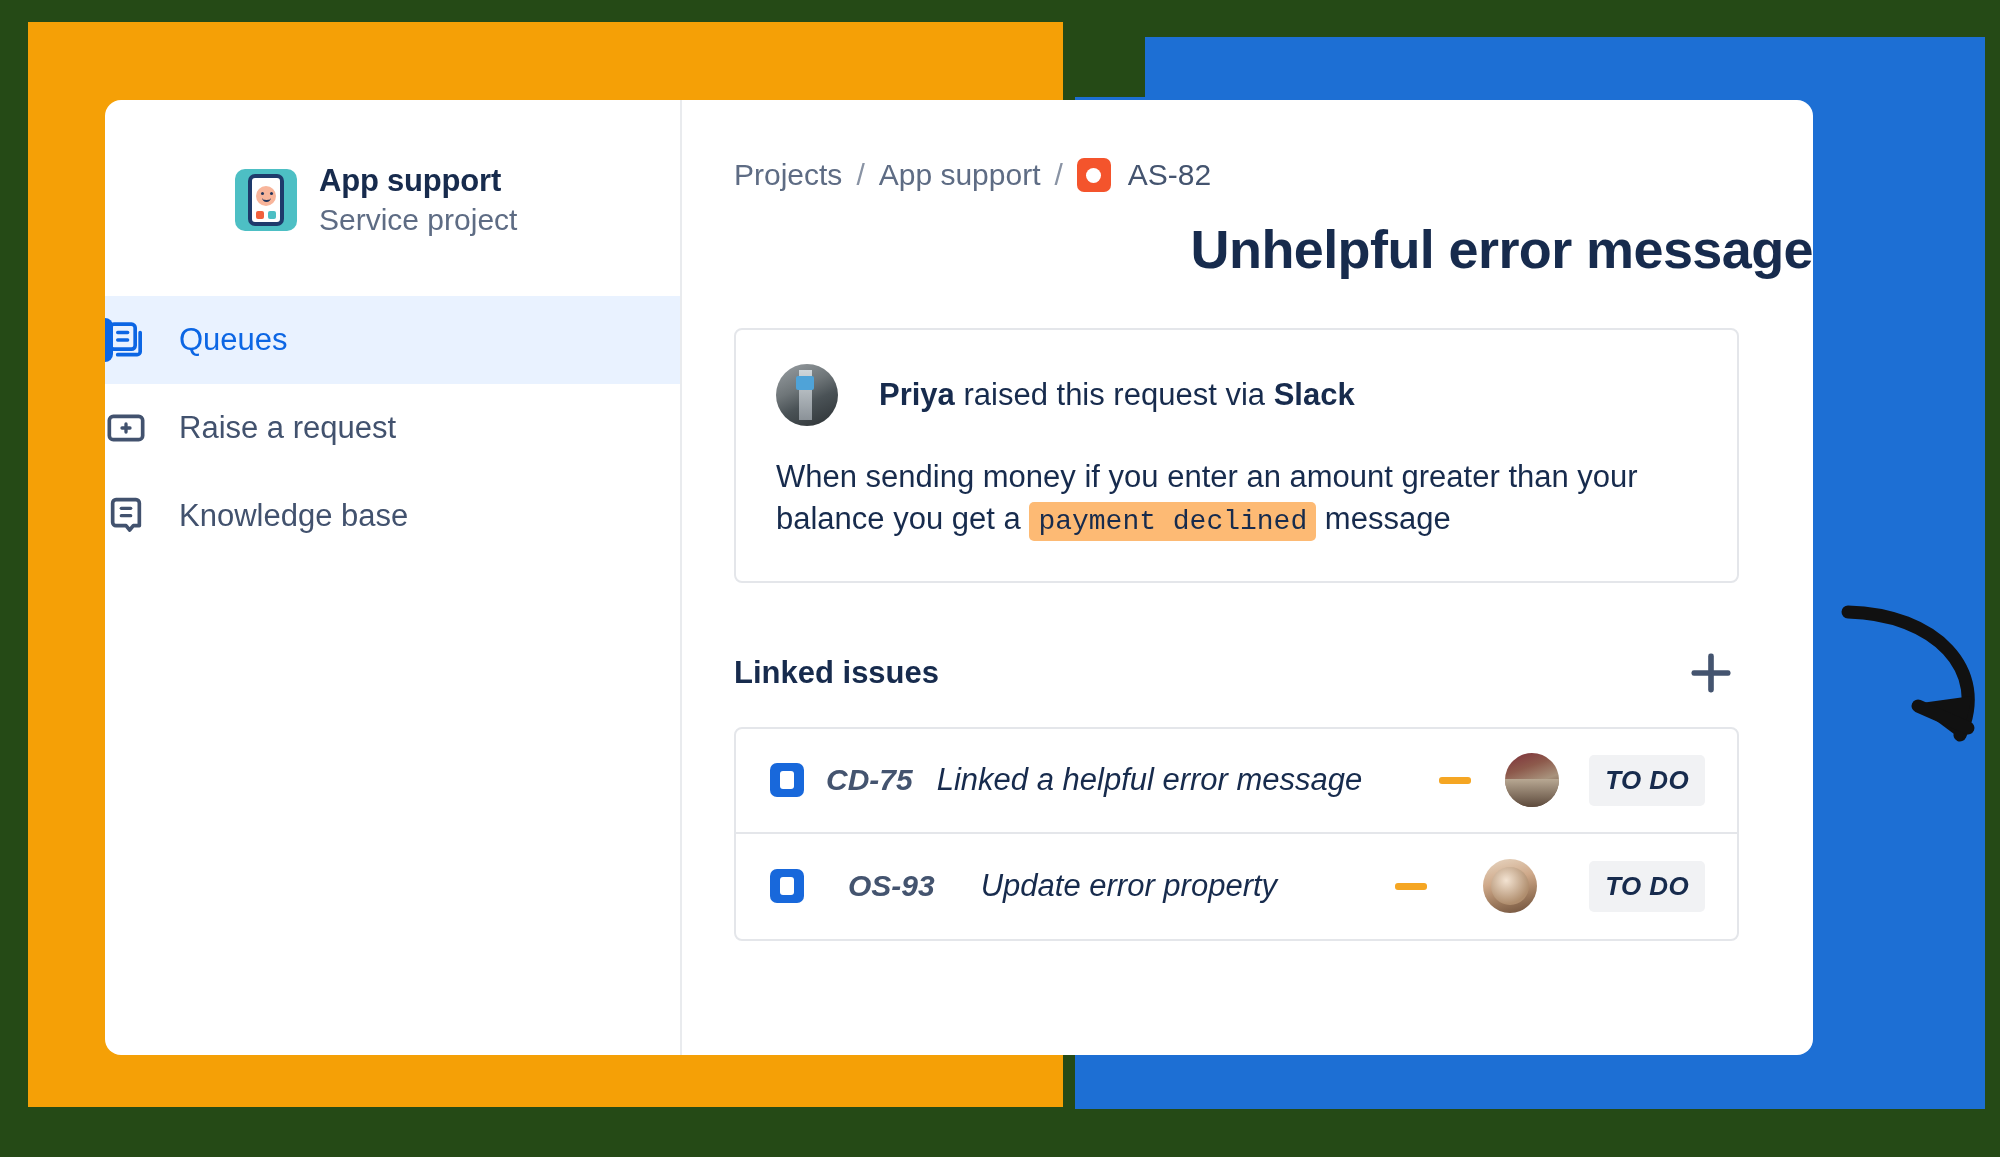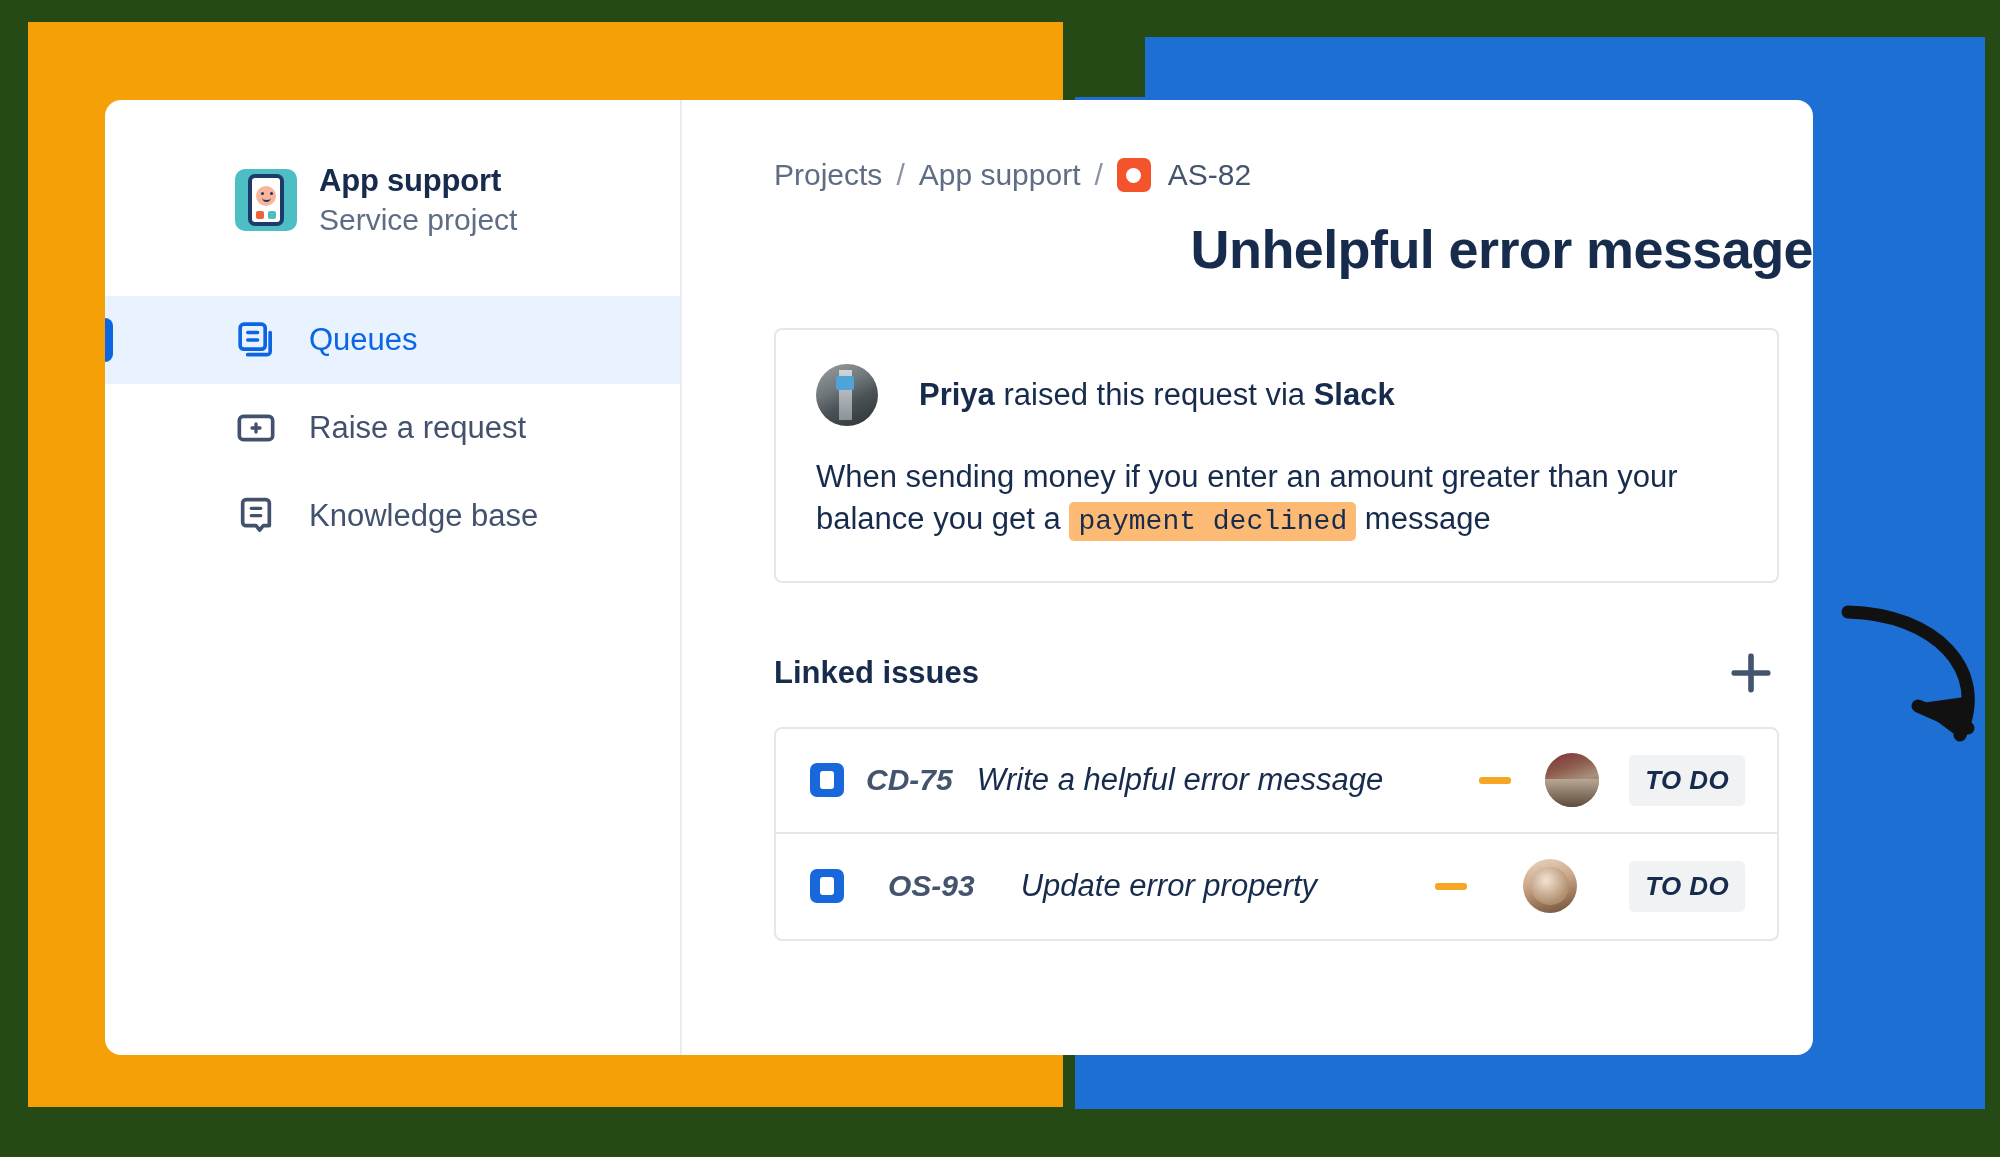--- a/index.html
+++ b/index.html
@@ -81,21 +81,20 @@
     letter-spacing: -0.2px; line-height: 1.2;
   }
   .project-type {
     font-size: 30px; color: #5e6c84; line-height: 1.25; margin-top: 2px;
   }
 
   .nav { margin-top: 57px; }
   .nav-item {
     display: flex; align-items: center; gap: 32px;
     height: 88px;
-    padding-left: 130px;
     position: relative;
     font-size: 31px;
     color: #42526e;
   }
   .nav-item.active {
     background: #e9f2ff;
     color: #0c66e4;
     font-weight: 400;
   }
   .nav-item.active::before {
@@ -104,21 +103,21 @@
     left: -8px; top: 50%;
     transform: translateY(-50%);
     width: 16px; height: 44px;
     background: #0c66e4;
     border-radius: 9px;
   }
   .nav-icon { width: 42px; height: 42px; flex: 0 0 42px; display: flex; align-items: center; justify-content: center; }
   .nav-icon svg { display: block; }
 
   
-  .content { flex: 1; padding: 58px 0 4px 52px; position: relative; margin-left: 40px; }
+  .content { flex: 1; padding: 58px 0 4px 52px; position: relative; }
 
   .breadcrumb {
     display: flex; align-items: center; gap: 14px;
     font-size: 30px; color: #5e6c84;
   }
   .bc-sep { color: #8993a4; }
   .bc-issue { display: flex; align-items: center; gap: 17px; }
   .issue-type-icon {
     width: 34px; height: 34px; border-radius: 7px;
     background: #f4542c;
@@ -361,21 +360,21 @@
       </button>
     </div>
 
     <div class="linked-list">
 
       <div class="linked-row">
         <span class="task-icon">
             <i></i>
           </span>
         <span class="issue-key">CD-75</span>
-        <span class="issue-summary">Write a helpful error message</span>
+        <span class="issue-summary">Linked a helpful error message</span>
         <span class="priority-icon">
           <span class="stack">
               <span></span>
               <span></span>
             </span>
         </span>
         <span class="row-avatar av-cd75"></span>
         <span class="status-badge">TO DO</span>
       </div>
 

